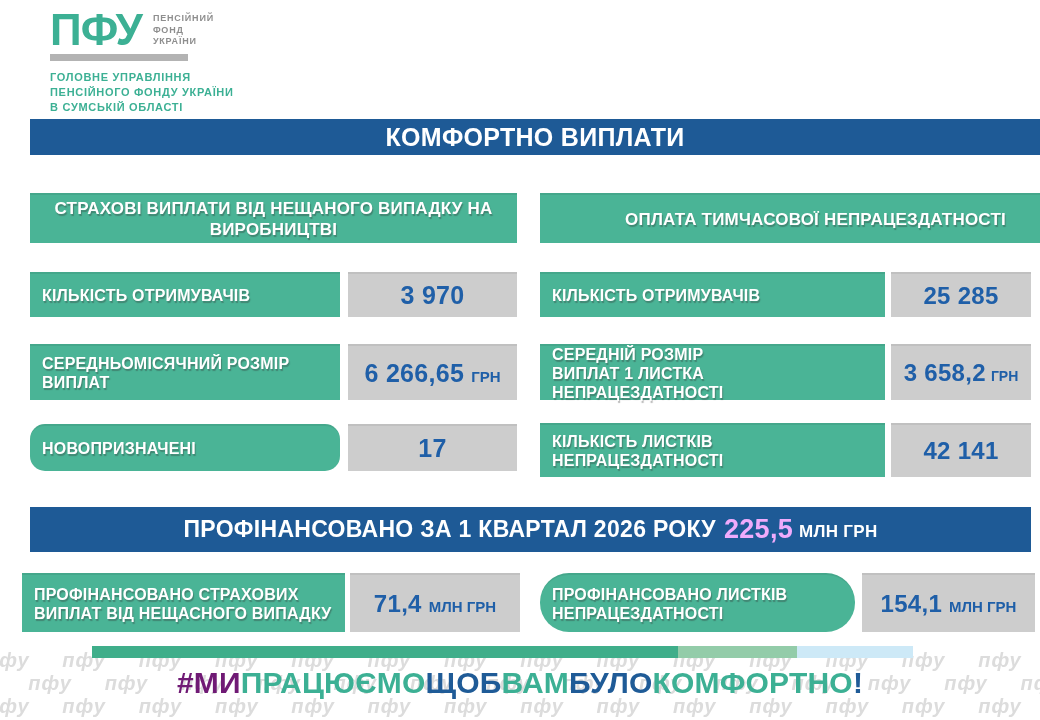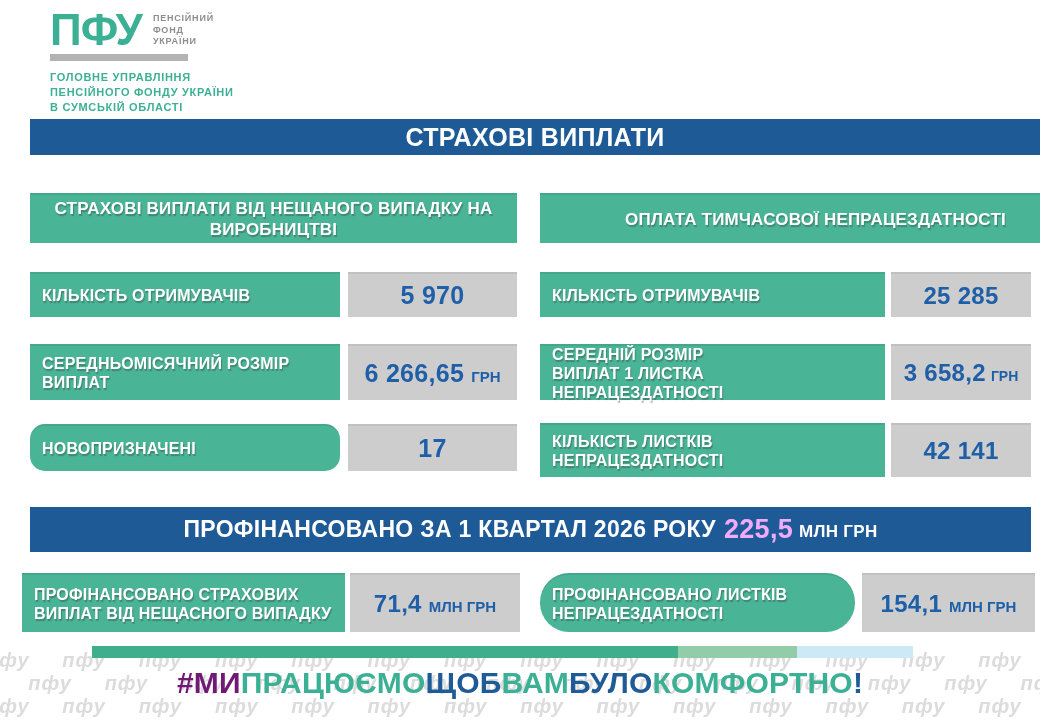--- a/index.html
+++ b/index.html
@@ -146,28 +146,28 @@
       <div class="logo-caption pre">ПЕНСІЙНИЙ
 ФОНД
 УКРАЇНИ</div>
     </div>
     <div class="logo-bar"></div>
     <div class="dept-text pre">ГОЛОВНЕ УПРАВЛІННЯ
 ПЕНСІЙНОГО ФОНДУ УКРАЇНИ
 В СУМСЬКІЙ ОБЛАСТІ</div>
   </div>
 
-  <div class="banner banner-title">СТРАХОВІ ВИПЛАТИ</div>
+  <div class="banner banner-title">КОМФОРТНО ВИПЛАТИ</div>
 
   <div class="green-box panel-header lp-header pre">СТРАХОВІ ВИПЛАТИ ВІД НЕЩАНОГО ВИПАДКУ НА
 ВИРОБНИЦТВІ</div>
 
   <div class="green-box row-label lp-label0 pre">КІЛЬКІСТЬ ОТРИМУВАЧІВ</div>
   <div class="value-box lp-value0">
-    <span class="value-num">5 970</span>
+    <span class="value-num">3 970</span>
 
   </div>
 
   <div class="green-box row-label lp-label1 pre">СЕРЕДНЬОМІСЯЧНИЙ РОЗМІР
 ВИПЛАТ</div>
   <div class="value-box lp-value1">
     <span class="value-num">6 266,65</span>
     <span class="value-unit">ГРН</span>
   </div>
 

